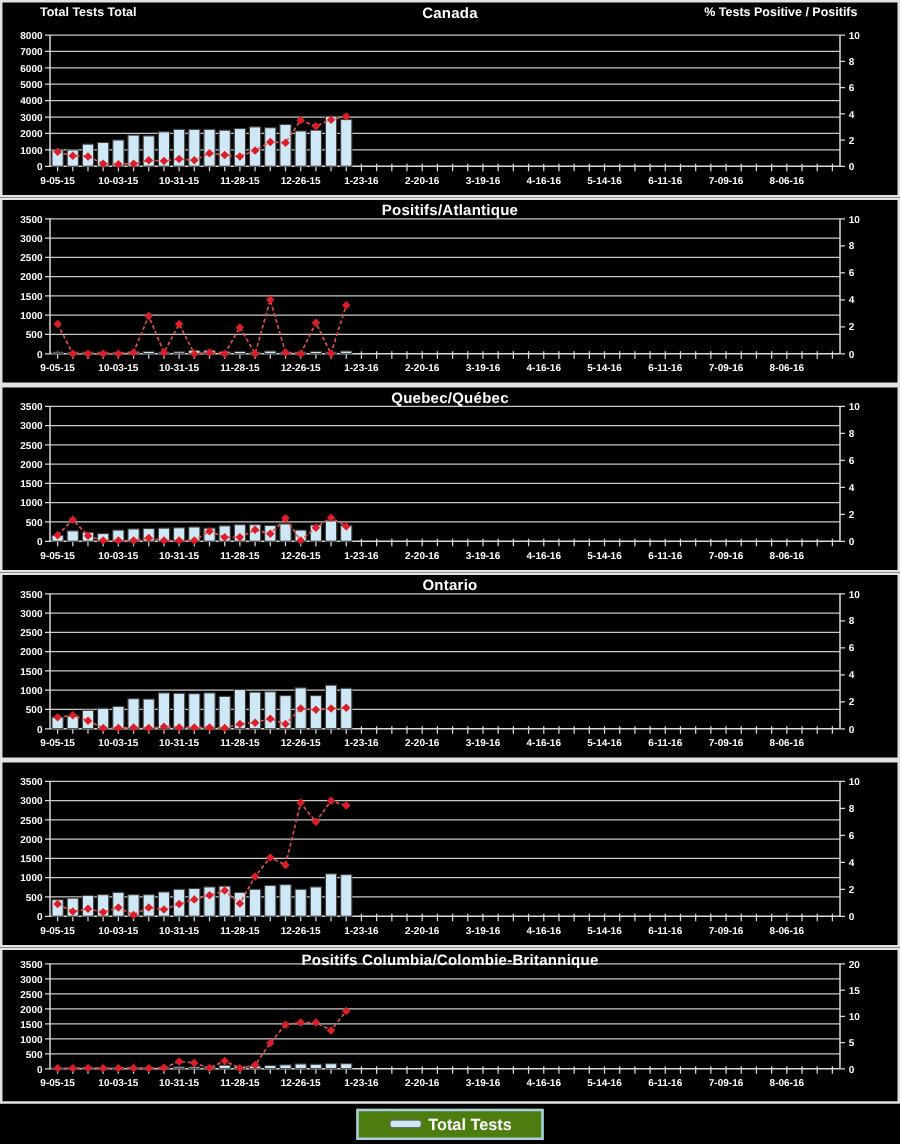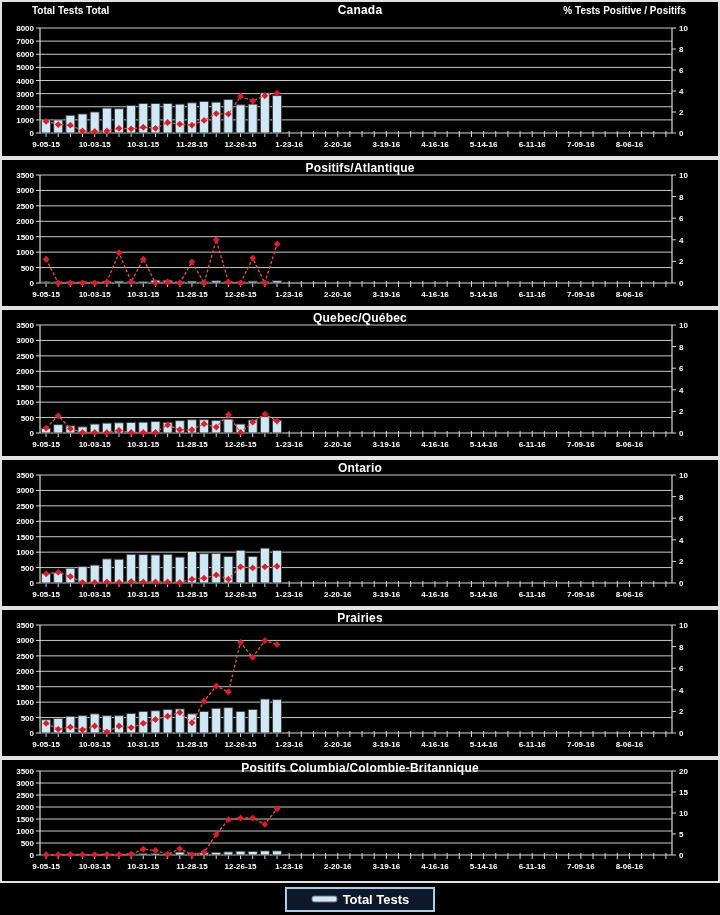--- a/index.html
+++ b/index.html
@@ -8,21 +8,21 @@
   .panel{position:relative;box-sizing:border-box;border:2px solid #e2e2e2;background:#000;}
   .panel svg{display:block;}
   .panel-title{position:absolute;top:1px;left:0;right:0;text-align:center;
                color:#fff;font-weight:bold;font-size:12px;letter-spacing:.2px;}
   .axis-label{position:absolute;top:3px;color:#fff;font-weight:bold;font-size:10px;}
   .axis-label.left-label{left:30px;}
   .axis-label.right-label{right:32px;}
   svg text{font-family:"Liberation Sans",sans-serif;font-weight:bold;font-size:8px;fill:#fff;}
   .legend-row{height:32px;display:flex;align-items:center;justify-content:center;background:#000;}
   .legend-box{display:flex;gap:40px;border:2px solid #a9cfe4;
-              padding:3px 24px;background:#0f172a;color:#fff;font-weight:bold;font-size:13px;}
+              padding:3px 24px;background:#4d7c0f;color:#fff;font-weight:bold;font-size:13px;}
   .legend-item{display:flex;align-items:center;gap:4px;}
   .swatch{display:block;}
 </style>
 </head>
 <body>
 
 <div class="page">
 
   <section class="panel" style="height:158px">
     <span class="axis-label left-label">Total Tests Total</span>
@@ -679,21 +679,20 @@
           <polygon points="226.3846153846154,115.82 229.7846153846154,119.22 226.3846153846154,122.62 222.98461538461538,119.22" fill="#dc1e28"></polygon>
           <polygon points="238.53846153846152,103.39999999999999 241.93846153846152,106.8 238.53846153846152,110.2 235.1384615384615,106.8" fill="#dc1e28"></polygon>
           <polygon points="250.69230769230768,104.47999999999999 254.09230769230768,107.88 250.69230769230768,111.28 247.29230769230767,107.88" fill="#dc1e28"></polygon>
           <polygon points="262.8461538461538,103.39999999999999 266.2461538461538,106.8 262.8461538461538,110.2 259.44615384615383,106.8" fill="#dc1e28"></polygon>
           <polygon points="275,102.86 278.4,106.26 275,109.66000000000001 271.6,106.26" fill="#dc1e28"></polygon>
         </g>
       </svg>
   </section>
 
   <section class="panel" style="height:150px">
-    <span class="panel-title">Prairies</span>
     <svg class="chart" width="716" height="146" viewBox="0 0 716 146">
         <g>
           <line x1="38" x2="670" y1="107.57142857142857" y2="107.57142857142857" stroke="#c9c9c9" stroke-width="1"></line>
           <line x1="38" x2="670" y1="92.14285714285714" y2="92.14285714285714" stroke="#c9c9c9" stroke-width="1"></line>
           <line x1="38" x2="670" y1="76.71428571428572" y2="76.71428571428572" stroke="#c9c9c9" stroke-width="1"></line>
           <line x1="38" x2="670" y1="61.28571428571429" y2="61.28571428571429" stroke="#c9c9c9" stroke-width="1"></line>
           <line x1="38" x2="670" y1="45.85714285714286" y2="45.85714285714286" stroke="#c9c9c9" stroke-width="1"></line>
           <line x1="38" x2="670" y1="30.42857142857143" y2="30.42857142857143" stroke="#c9c9c9" stroke-width="1"></line>
           <line x1="38" x2="670" y1="15" y2="15" stroke="#c9c9c9" stroke-width="1"></line>
         </g>

